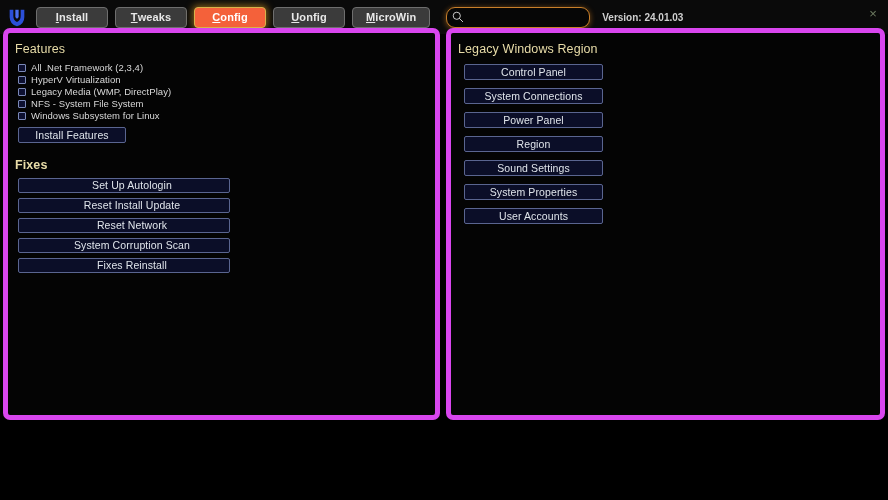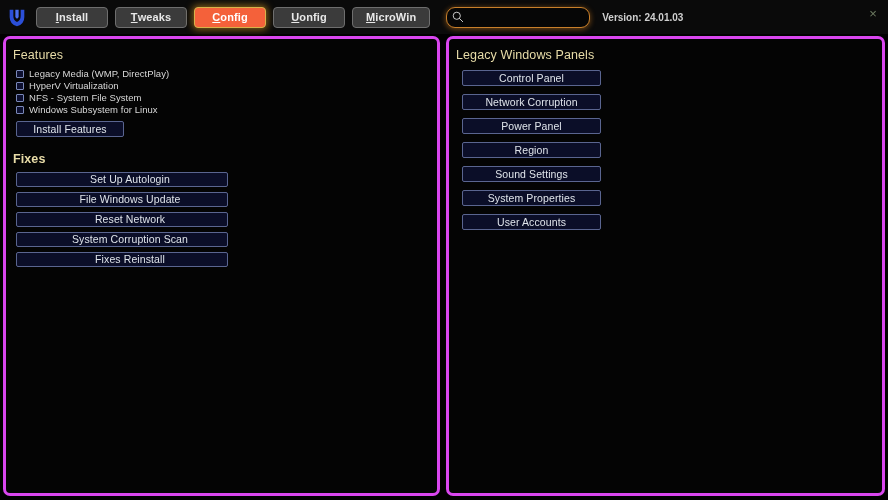--- a/index.html
+++ b/index.html
@@ -118,24 +118,24 @@
     justify-content: center;
     color: #6f7d63;
     font-size: 13px;
     cursor: pointer;
     line-height: 1;
   }
 
   
   .panel {
     position: absolute;
-    top: 36px;
-    height: 460px;
+    top: 28px;
+    height: 392px;
     background: #040404;
-    border: 3px solid #d946ef;
+    border: 5px solid #d946ef;
     border-radius: 7px;
     overflow: hidden;
   }
 
   #panel-left  { left: 3px;   width: 437px; }
   #panel-right { left: 446px; width: 439px; }
 
   .panel-inner { padding: 9px 7px 0 7px; }
 
   .section-heading {
@@ -264,59 +264,63 @@
 </div>
 
 <div class="panel" id="panel-left">
   <div class="panel-inner">
 
     <div class="section-heading">Features</div>
 
     <div>
       <div class="checkbox-row">
         <div class="checkbox-box"></div>
+        <span class="checkbox-label">All .Net Framework (2,3,4)</span>
+      </div>
+      <div class="checkbox-row">
+        <div class="checkbox-box"></div>
+        <span class="checkbox-label">HyperV Virtualization</span>
+      </div>
+      <div class="checkbox-row">
+        <div class="checkbox-box"></div>
         <span class="checkbox-label">Legacy Media (WMP, DirectPlay)</span>
-      </div>
-      <div class="checkbox-row">
-        <div class="checkbox-box"></div>
-        <span class="checkbox-label">HyperV Virtualization</span>
       </div>
       <div class="checkbox-row">
         <div class="checkbox-box"></div>
         <span class="checkbox-label">NFS - System File System</span>
       </div>
       <div class="checkbox-row">
         <div class="checkbox-box"></div>
         <span class="checkbox-label">Windows Subsystem for Linux</span>
       </div>
     </div>
 
     <div class="action-button" id="install-features-button">Install Features</div>
 
     <div class="section-heading" id="fixes-heading">Fixes</div>
 
     <div>
       <div class="action-button fix-button">Set Up Autologin</div>
-      <div class="action-button fix-button">File Windows Update</div>
+      <div class="action-button fix-button">Reset Install Update</div>
       <div class="action-button fix-button">Reset Network</div>
       <div class="action-button fix-button">System Corruption Scan</div>
       <div class="action-button fix-button">Fixes Reinstall</div>
     </div>
 
   </div>
 </div>
 
 <div class="panel" id="panel-right">
   <div class="panel-inner">
 
-    <div class="section-heading">Legacy Windows Panels</div>
+    <div class="section-heading">Legacy Windows Region</div>
 
     <div>
       <div class="action-button legacy-button">Control Panel</div>
-      <div class="action-button legacy-button">Network Corruption</div>
+      <div class="action-button legacy-button">System Connections</div>
       <div class="action-button legacy-button">Power Panel</div>
       <div class="action-button legacy-button">Region</div>
       <div class="action-button legacy-button">Sound Settings</div>
       <div class="action-button legacy-button">System Properties</div>
       <div class="action-button legacy-button">User Accounts</div>
     </div>
 
   </div>
 </div>
 

